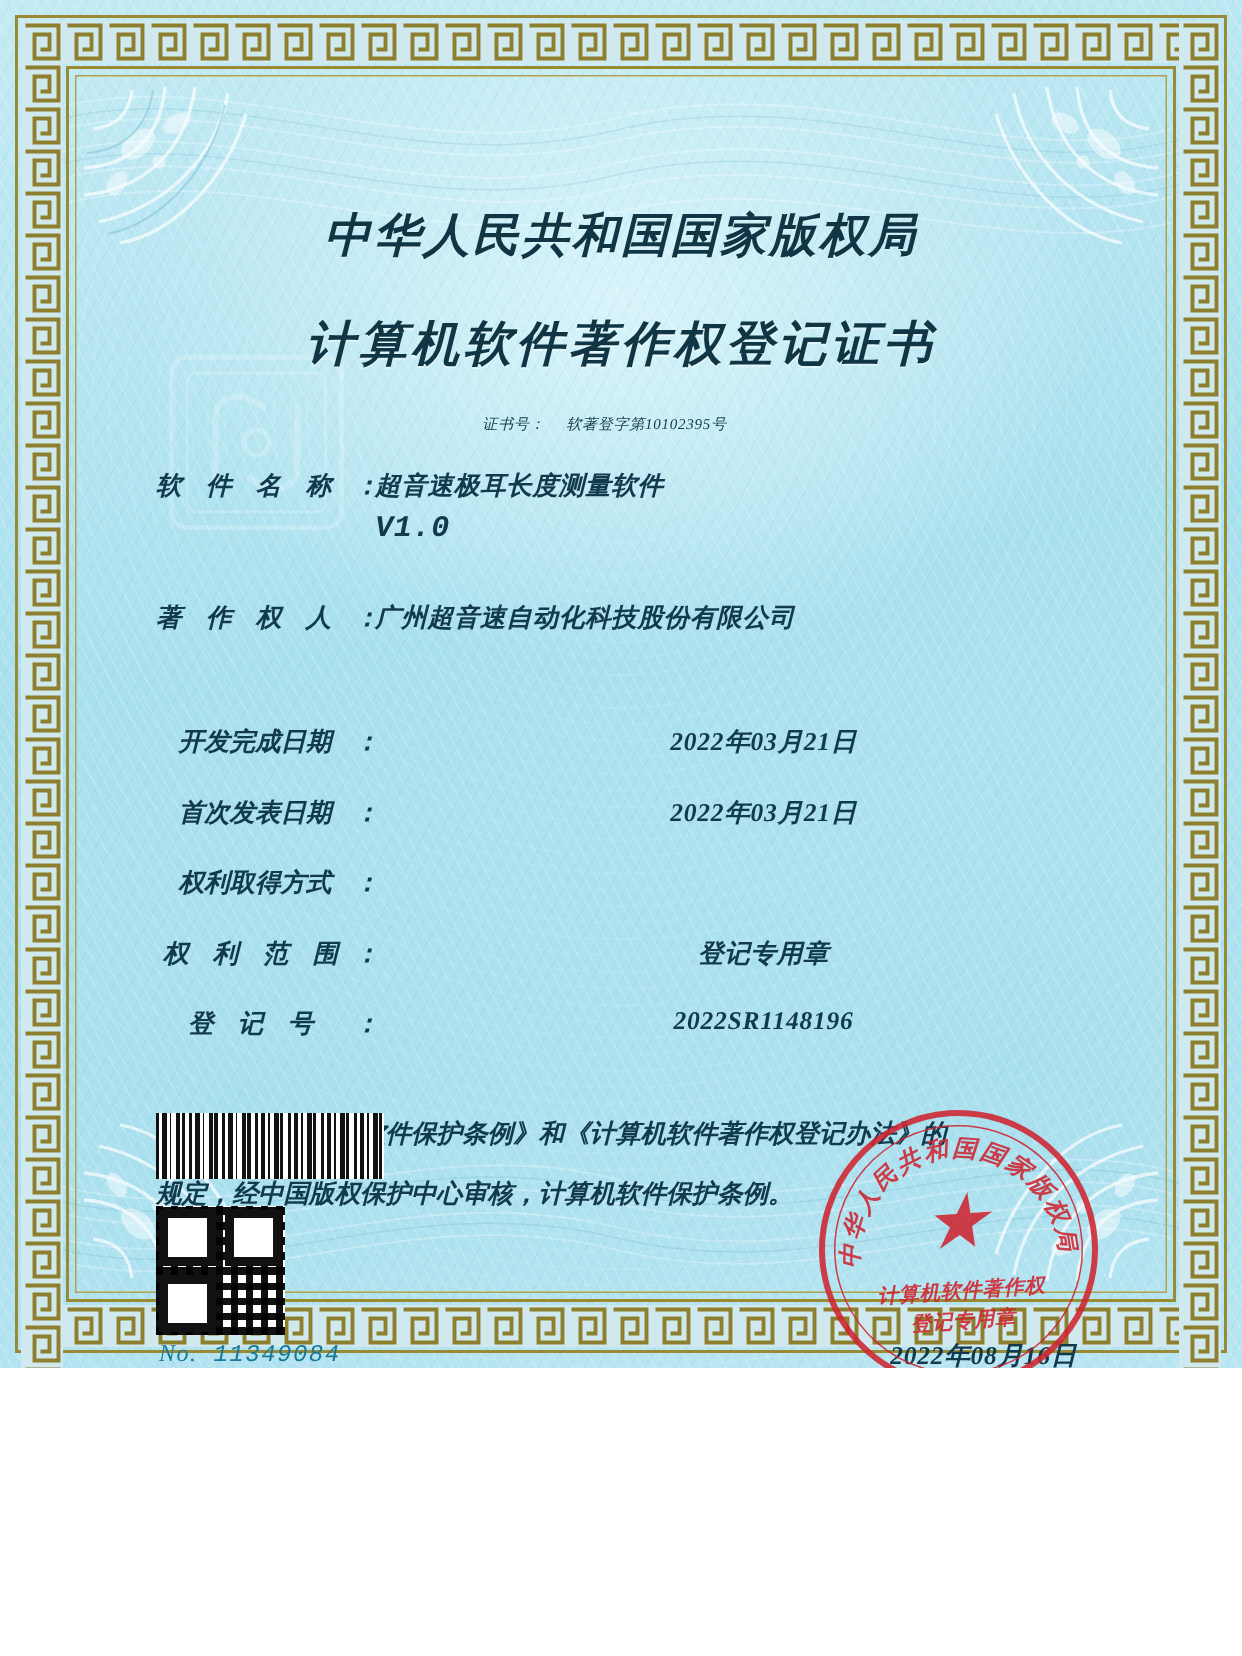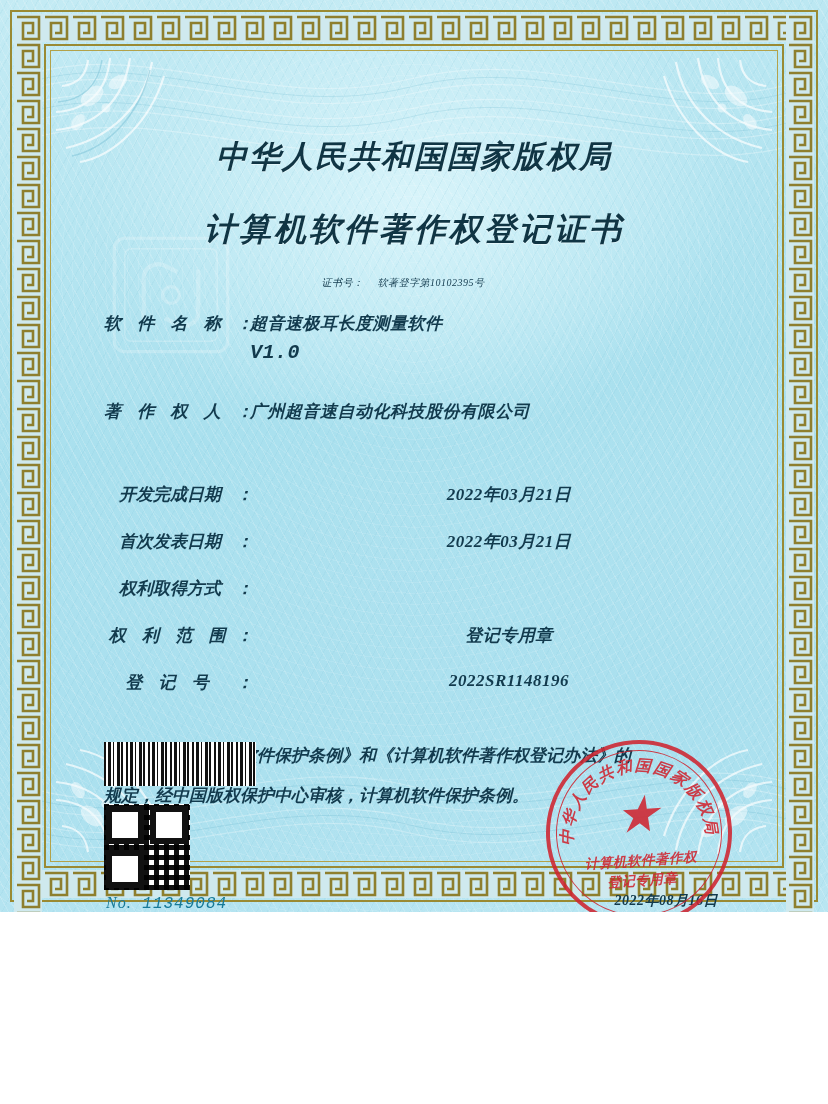--- a/index.html
+++ b/index.html
@@ -215,21 +215,21 @@
     letter-spacing: 1px;
     font-family: "Liberation Mono", "DejaVu Sans Mono", monospace;
     margin-left: 12px;
   }
   .serial .no-prefix { font-family: "Liberation Serif", serif; }
 
   .issue-date {
     position: absolute;
     right: 110px;
     top: 892px;
-    font-size: 14px;
+    font-size: 17px;
     font-weight: bold;
     letter-spacing: .5px;
   }
 
   
   .seal {
     position: absolute;
     right: 96px;
     top: 740px;
     width: 178px;

